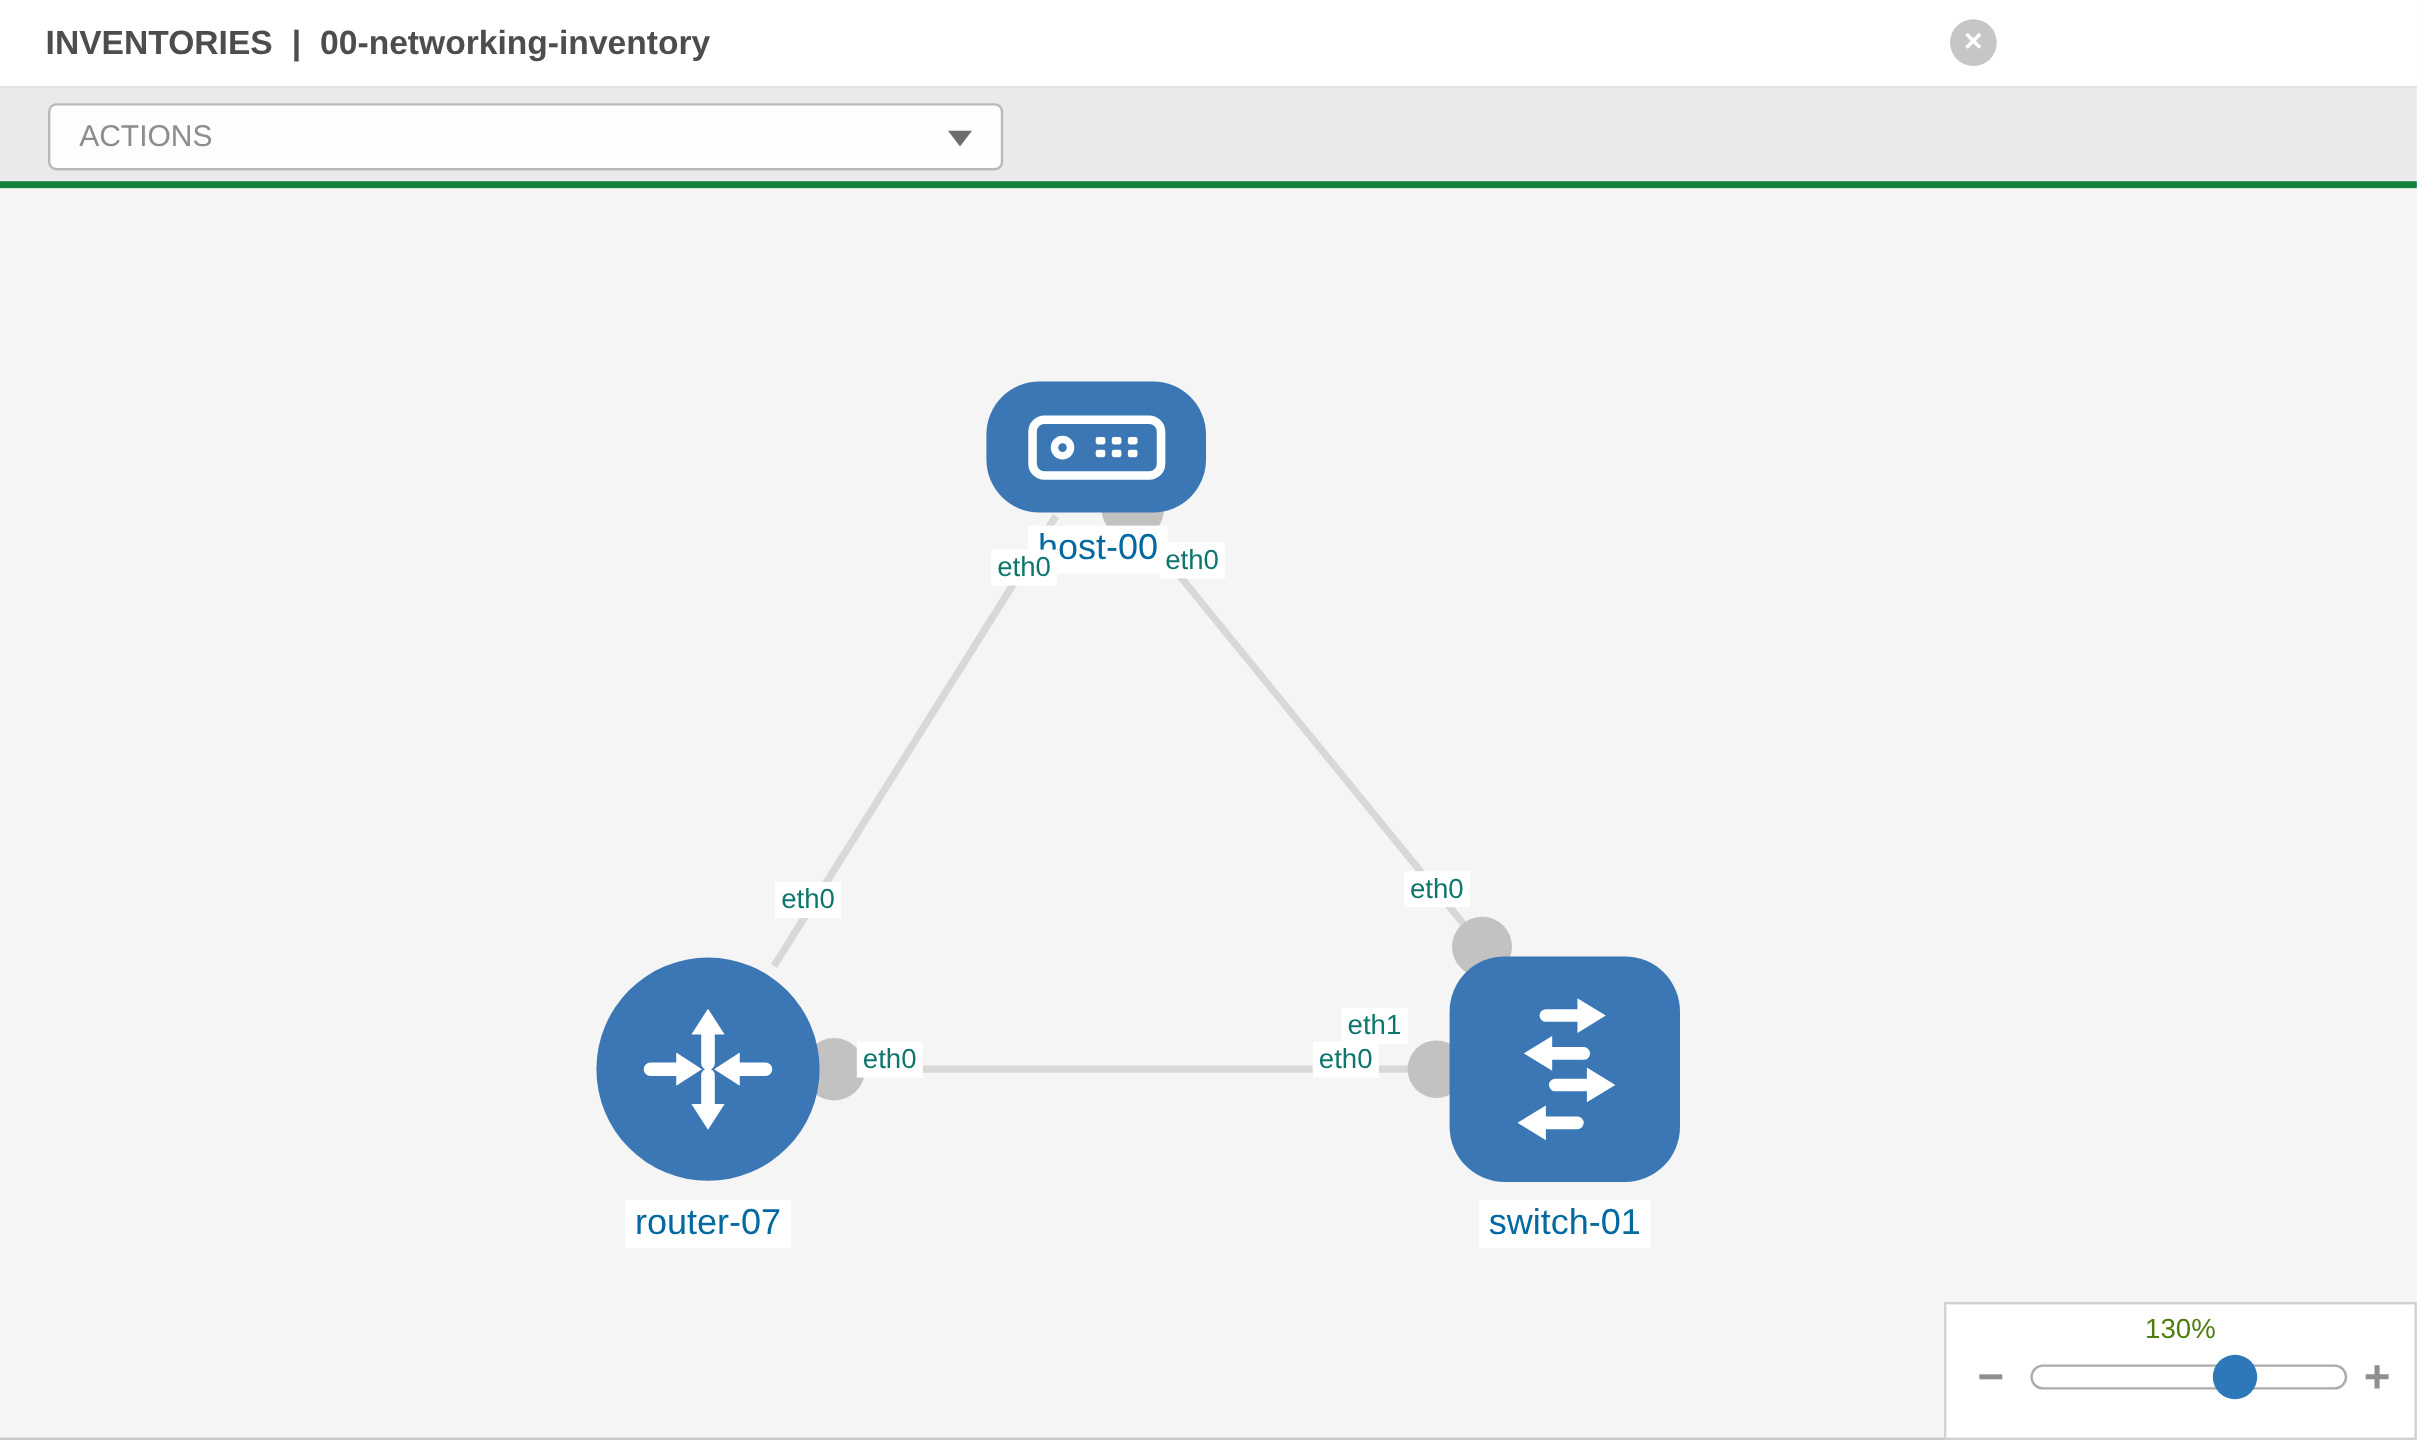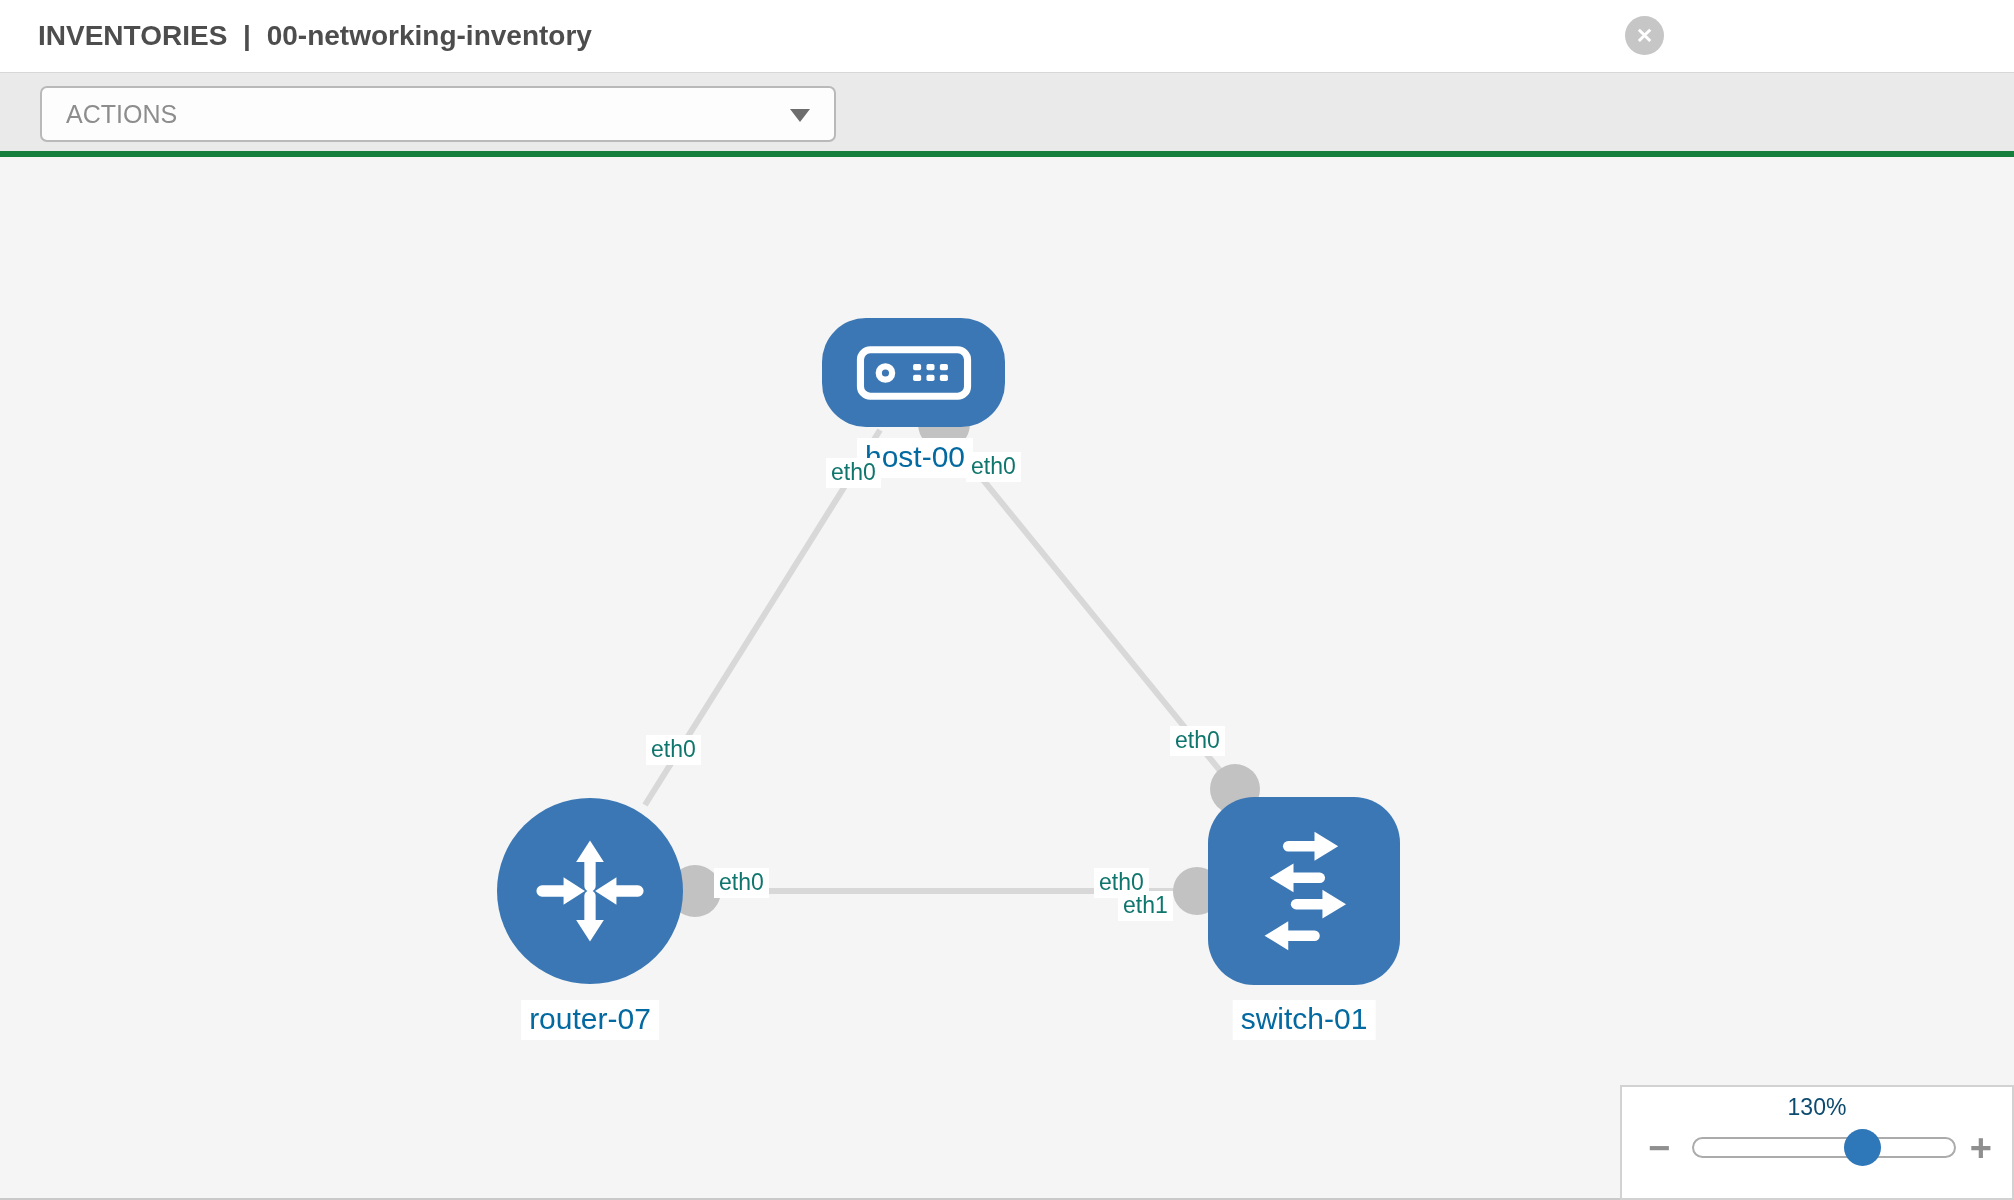--- a/index.html
+++ b/index.html
@@ -48,21 +48,21 @@
   .nlabel { position:absolute; background:#ffffff; color:#0369a1; font-size:30px;
             padding:2px 8px 4px 8px; white-space:nowrap; transform:translateX(-50%);text-align:right; }
   .ilabel { position:absolute; background:#ffffff; color:#0f766e; font-size:23px;
             padding:2px 5px 3px 5px; white-space:nowrap; line-height:25px; }
   .ilabel.behind { z-index:1; }
   .ilabel.front  { z-index:2; }
 
   
   .zoom-panel { position:absolute; left:1620px; top:1085px; width:394px; height:115px;
                 background:#ffffff; border:2px solid #d2d2d2; }
-  .zoom-value { text-align:center; font-size:23px; color:#0c4a6e; margin-top:7px; }
+  .zoom-value { text-align:center; font-size:23px; color:#4d7c0f; margin-top:7px; }
   .zoom-row { position:absolute; top:46px; left:0; width:100%; height:40px; }
   .zoom-minus { position:absolute; left:26px; top:-2px; color:#8f8f8f; font-size:38px;
                 font-weight:bold; line-height:34px; cursor:pointer; }
   .zoom-plus  { position:absolute; right:20px; top:-2px; color:#8f8f8f; font-size:38px;
                 font-weight:bold; line-height:34px; cursor:pointer; }
   .zoom-track { position:absolute; left:70px; top:4px; width:264px; height:21px;
                 background:#ffffff; border:2px solid #ababab; border-radius:12px; cursor:pointer; }
   .zoom-thumb { position:absolute; left:150px; top:-10px; width:37px; height:37px;
                 border-radius:50%; background:#2e77b8; cursor:grab; }
 </style>
@@ -164,21 +164,21 @@
   <div class="nlabel" style="left:915px; top:281px;">host-00</div>
   <div class="nlabel" style="left:590px; top:843px;">router-07</div>
   <div class="nlabel" style="left:1304px; top:843px;">switch-01</div>
 
   <div class="ilabel" style="left:826px; top:301px;">eth0</div>
   <div class="ilabel" style="left:966px; top:295px;">eth0</div>
   <div class="ilabel" style="left:646px; top:578px;">eth0</div>
   <div class="ilabel" style="left:1170px; top:569px;">eth0</div>
   <div class="ilabel" style="left:714px; top:711px;">eth0</div>
   <div class="ilabel behind" style="left:1094px; top:711px;">eth0</div>
-  <div class="ilabel front" style="left:1118px; top:734px;">eth1</div>
+  <div class="ilabel front" style="left:1118px; top:683px;">eth1</div>
 </div>
 
 <div class="zoom-panel">
   <div class="zoom-value">130%</div>
   <div class="zoom-row">
     <span class="zoom-minus">−</span>
     <div class="zoom-track">
       <div class="zoom-thumb"></div>
     </div>
     <span class="zoom-plus">+</span>

